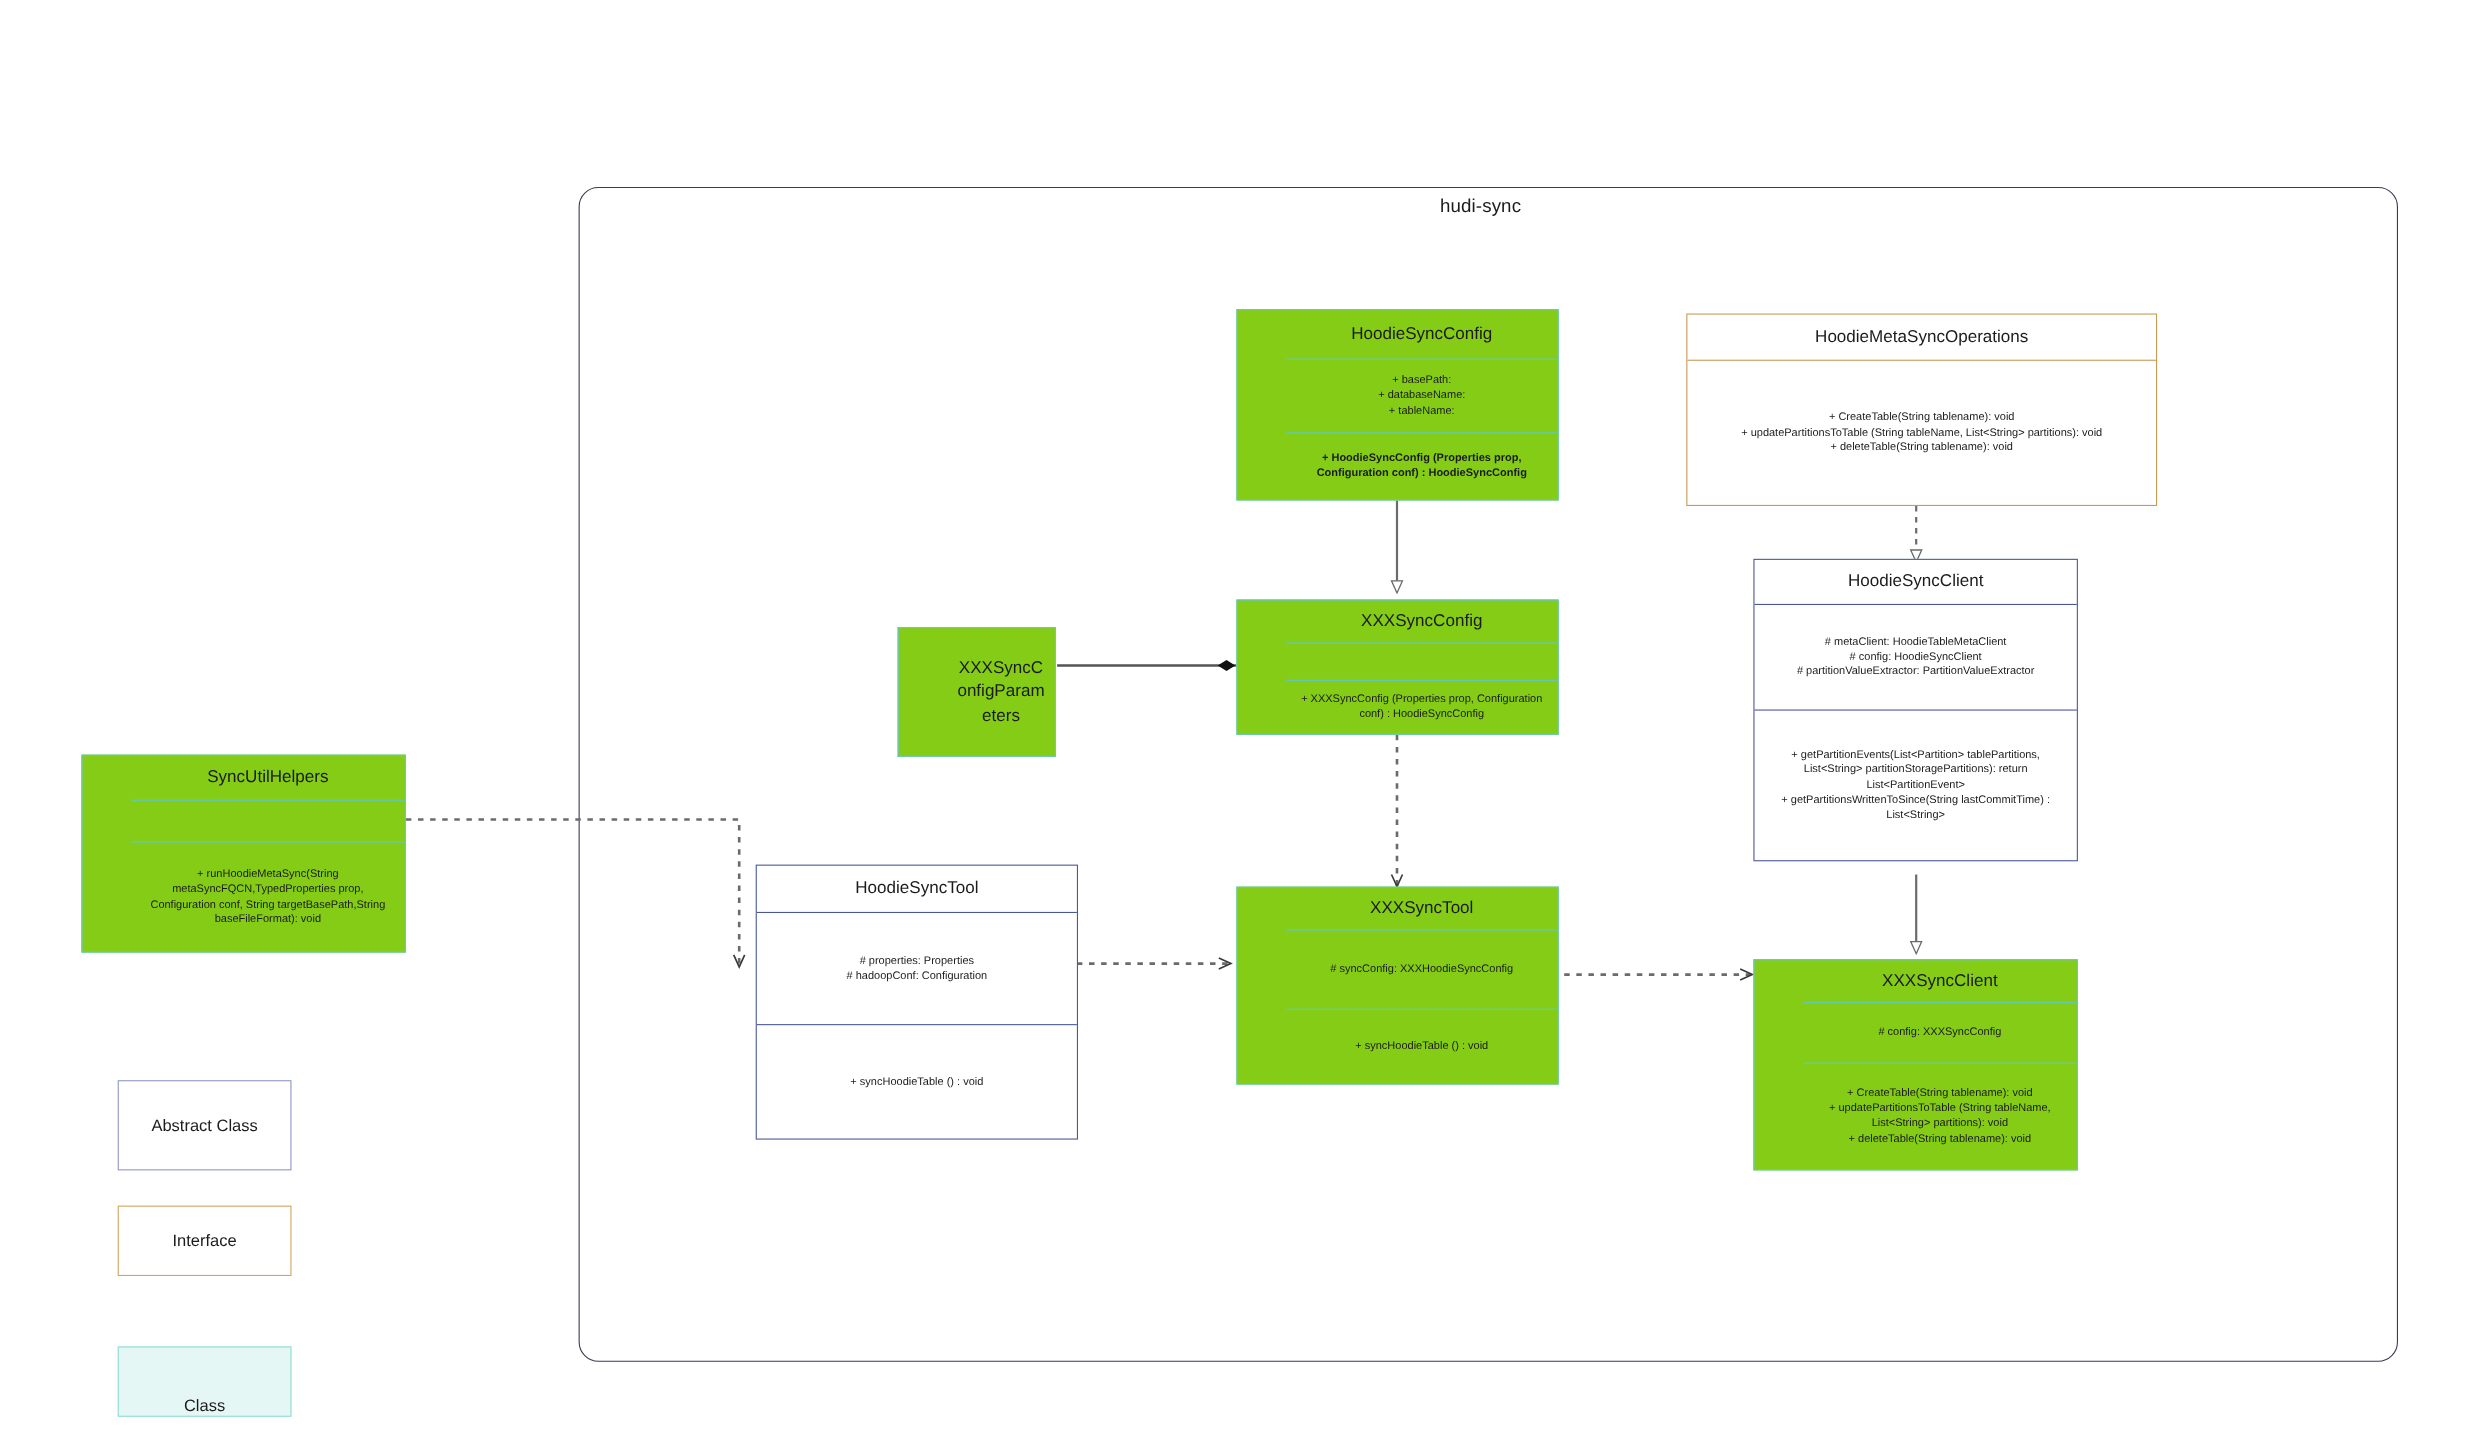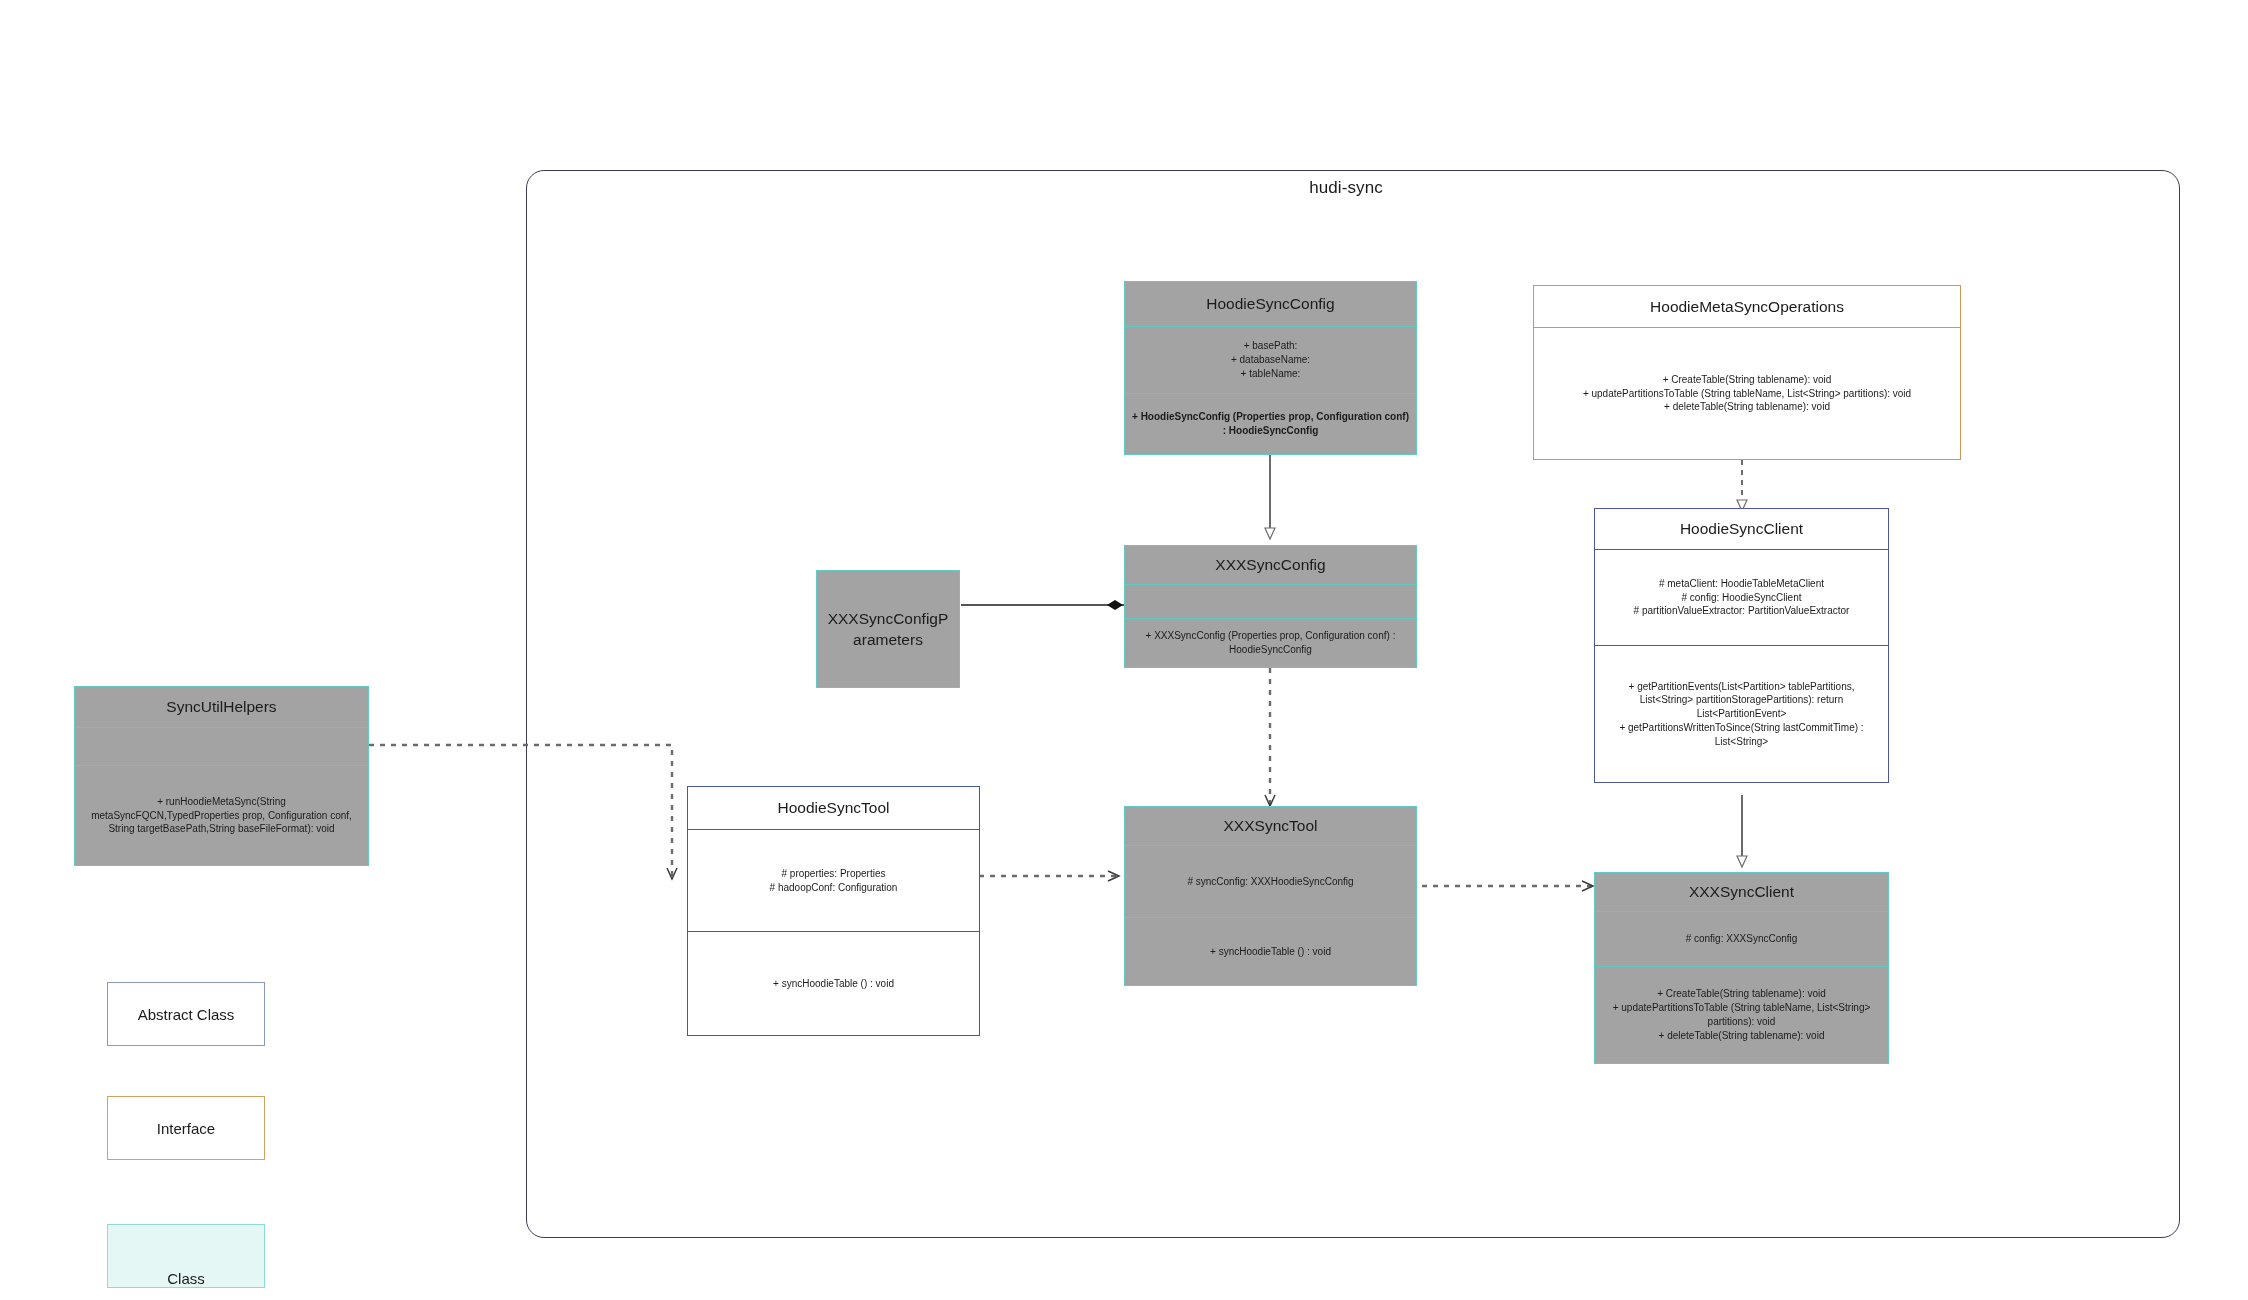--- a/index.html
+++ b/index.html
@@ -64,21 +64,21 @@
     white-space: pre-line;
   }
   .uml .cmp.name {
     font-size: 15.5px;
   }
   .uml .cmp.sep {
     border-top: 1.4px solid #62c9c3;
   }
 
   
-  .uml.klass { border-color: #62c9c3; background: #a3a3a3; }
+  .uml.klass { border-color: #62c9c3; background: #84cc16; padding-left: 44px; }
   .uml.klass .cmp.sep { border-top-color: #62c9c3; }
 
   
   .uml.abstract { border-color: #4a5899; background: #ffffff; }
   .uml.abstract .cmp.sep { border-top-color: #4a5899; }
 
   
   .uml.iface { border-color: #c99a54; background: #ffffff; }
   .uml.iface .cmp.sep { border-top-color: #c99a54; }
 
@@ -188,21 +188,21 @@
 #   hadoopConf: Configuration</div>
     <div class="cmp sep" style="flex:1;">+   syncHoodieTable () : void</div>
   </div>
 
   <div class="uml klass" style="left:1124px; top:806px; width:293px; height:180px;">
     <div class="cmp name" style="height:38px;">XXXSyncTool</div>
     <div class="cmp sep" style="height:72px;">#   syncConfig: XXXHoodieSyncConfig</div>
     <div class="cmp sep" style="flex:1;">+   syncHoodieTable () : void</div>
   </div>
 
-  <div class="legend-box abstract" style="left:107px; top:982px; width:158px; height:64px;">
+  <div class="legend-box abstract" style="left:107px; top:982px; width:158px; height:82px;">
     <span>Abstract Class</span>
   </div>
   <div class="legend-box iface" style="left:107px; top:1096px; width:158px; height:64px;">
     <span>Interface</span>
   </div>
   <div class="legend-box klass" style="left:107px; top:1224px; width:158px; height:64px;align-items:flex-end;">
     <span>Class</span>
   </div>
 
 </div>

